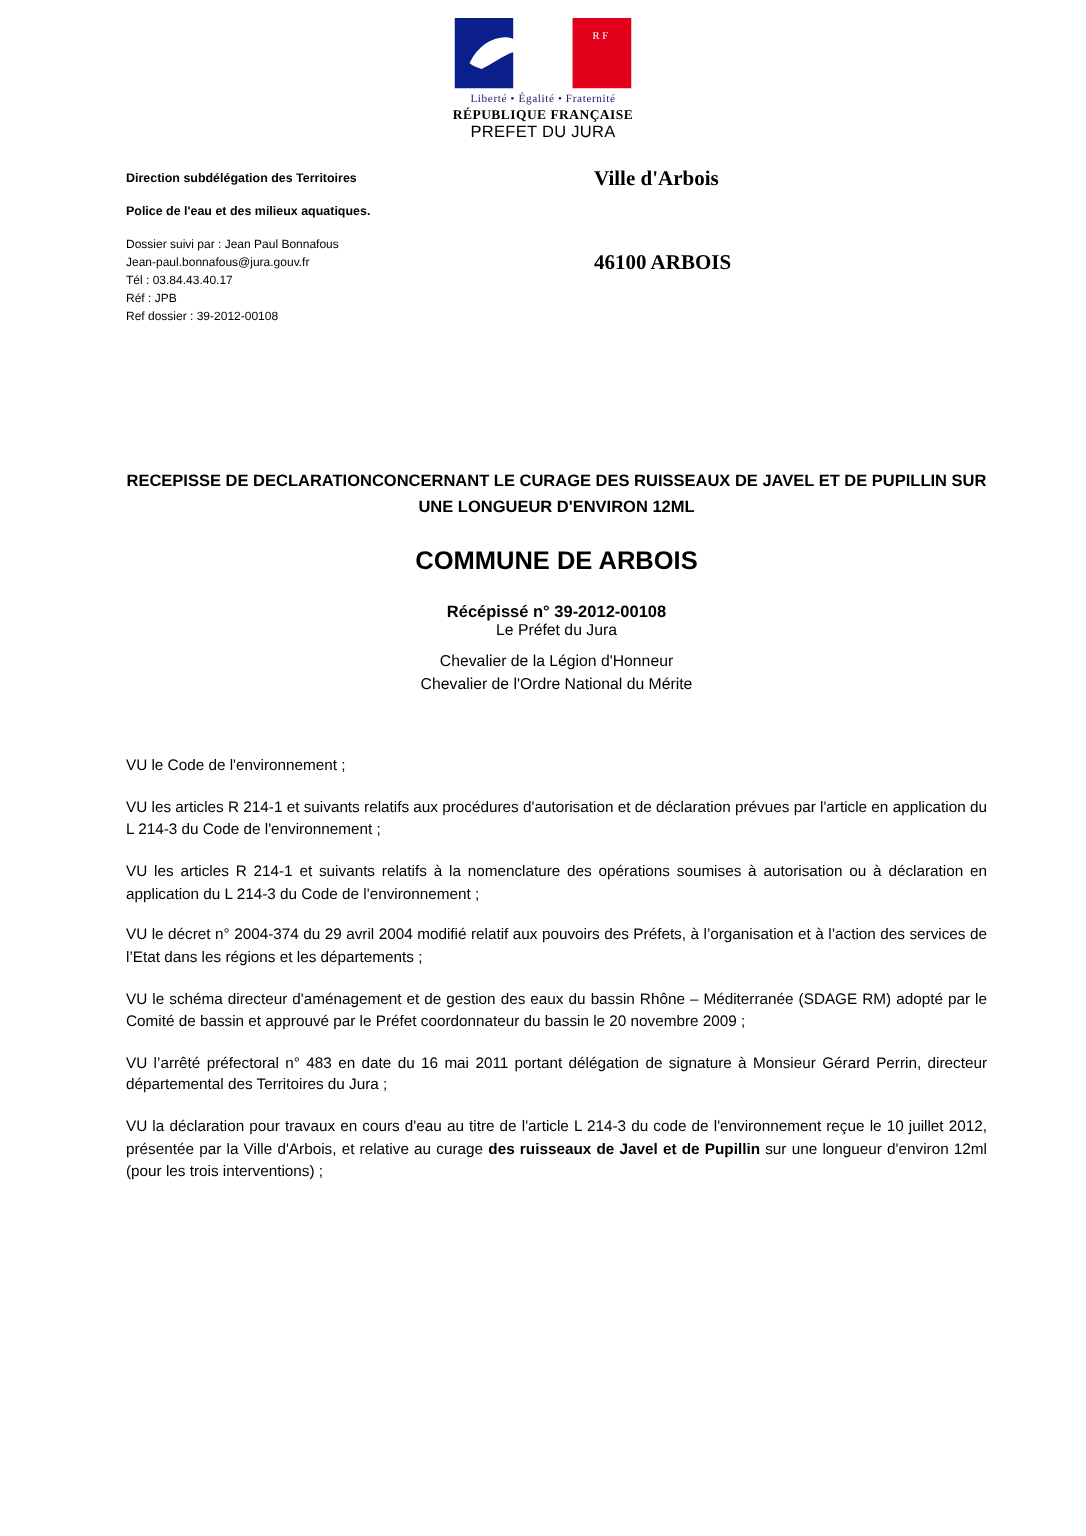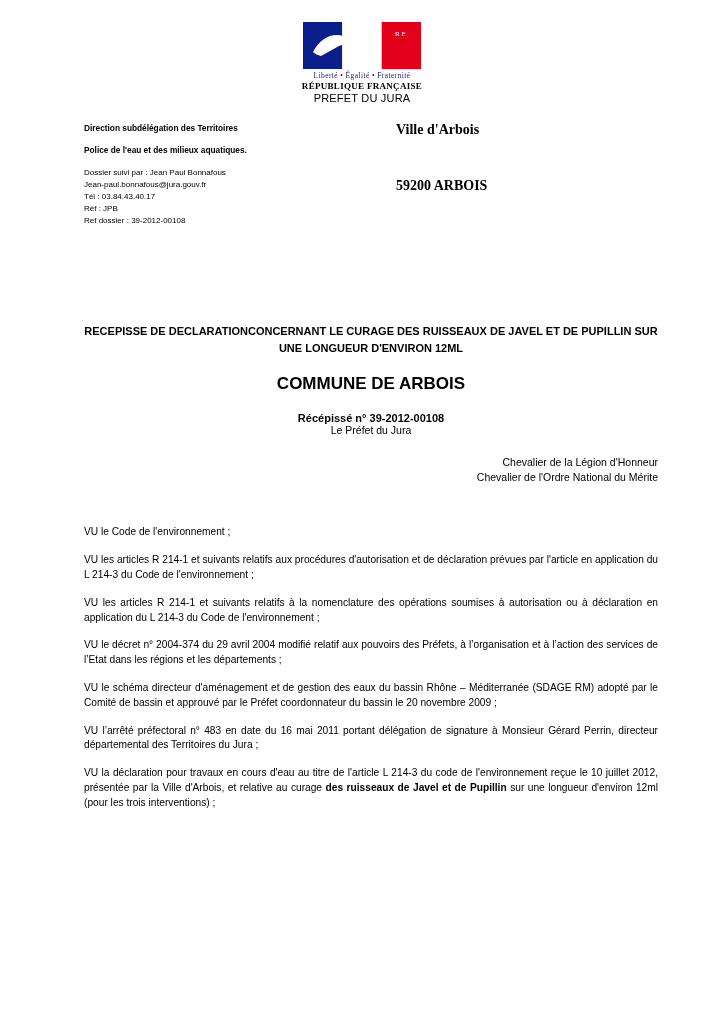--- a/index.html
+++ b/index.html
@@ -20,21 +20,21 @@
     height: 1024px;
     position: relative;
     box-sizing: border-box;
     padding: 0;
   }
 
   
   .crest-block {
     width: 100%;
     text-align: center;
-    padding-top: 22px;
+    padding-top: 12px;
   }
   .flag {
     width: 118px;
     height: 47px;
     margin: 0 auto;
     display: block;
     position: relative;
   }
   .marianne-caption {
     font-size: 7.5px;
@@ -122,23 +122,22 @@
   .doc-recepisse {
     font-size: 11px;
     font-weight: bold;
     margin-top: 18px;
   }
   .doc-prefet {
     font-size: 10.5px;
   }
   .doc-honneur {
     font-size: 10.5px;
-    margin-top: 19px;
+    margin-top: 8px;
     line-height: 1.45;
-    text-align: right;
   }
 
   
   .body-block {
     margin-top: 40px;
     padding-left: 84px;
     padding-right: 66px;
     font-size: 10.2px;
     line-height: 1.45;
     text-align: justify;
@@ -172,21 +171,21 @@
       <div class="strong-line">Direction subdélégation des Territoires</div>
       <div class="strong-line2">Police de l'eau  et des  milieux  aquatiques.</div>
       <div class="meta">Dossier suivi par : Jean Paul Bonnafous</div>
       <div class="meta">Jean-paul.bonnafous@jura.gouv.fr</div>
       <div class="meta">Tél : 03.84.43.40.17</div>
       <div class="meta">Réf : JPB</div>
       <div class="meta">Ref dossier : 39-2012-00108</div>
     </div>
     <div class="right-col">
       <div class="addr-line">Ville d'Arbois</div>
-      <div class="addr-city">59200 ARBOIS</div>
+      <div class="addr-city">46100 ARBOIS</div>
     </div>
   </div>
 
   <div class="title-block">
     <div class="doc-title">RECEPISSE DE DECLARATIONCONCERNANT LE CURAGE DES RUISSEAUX DE JAVEL ET DE PUPILLIN SUR UNE LONGUEUR D'ENVIRON 12ML</div>
     <div class="doc-commune">COMMUNE DE ARBOIS</div>
     <div class="doc-recepisse">Récépissé n°  39-2012-00108</div>
     <div class="doc-prefet">Le Préfet du Jura</div>
     <div class="doc-honneur">
       <div>Chevalier de la Légion d'Honneur</div>

